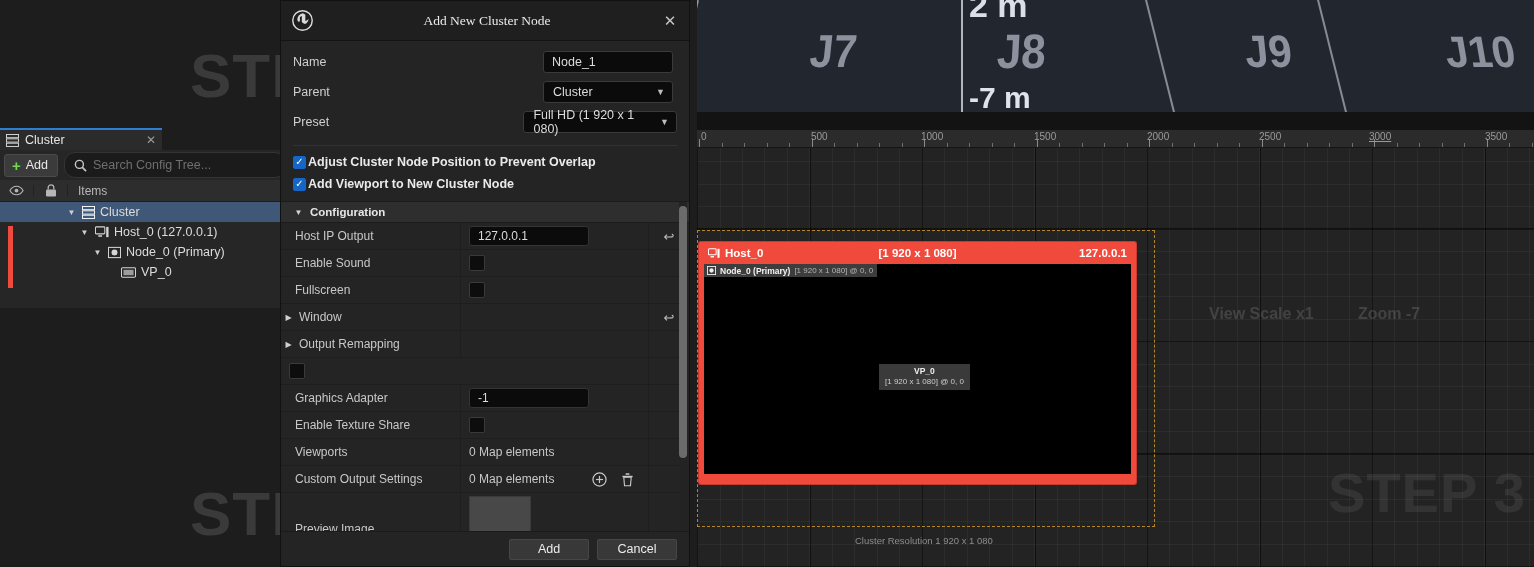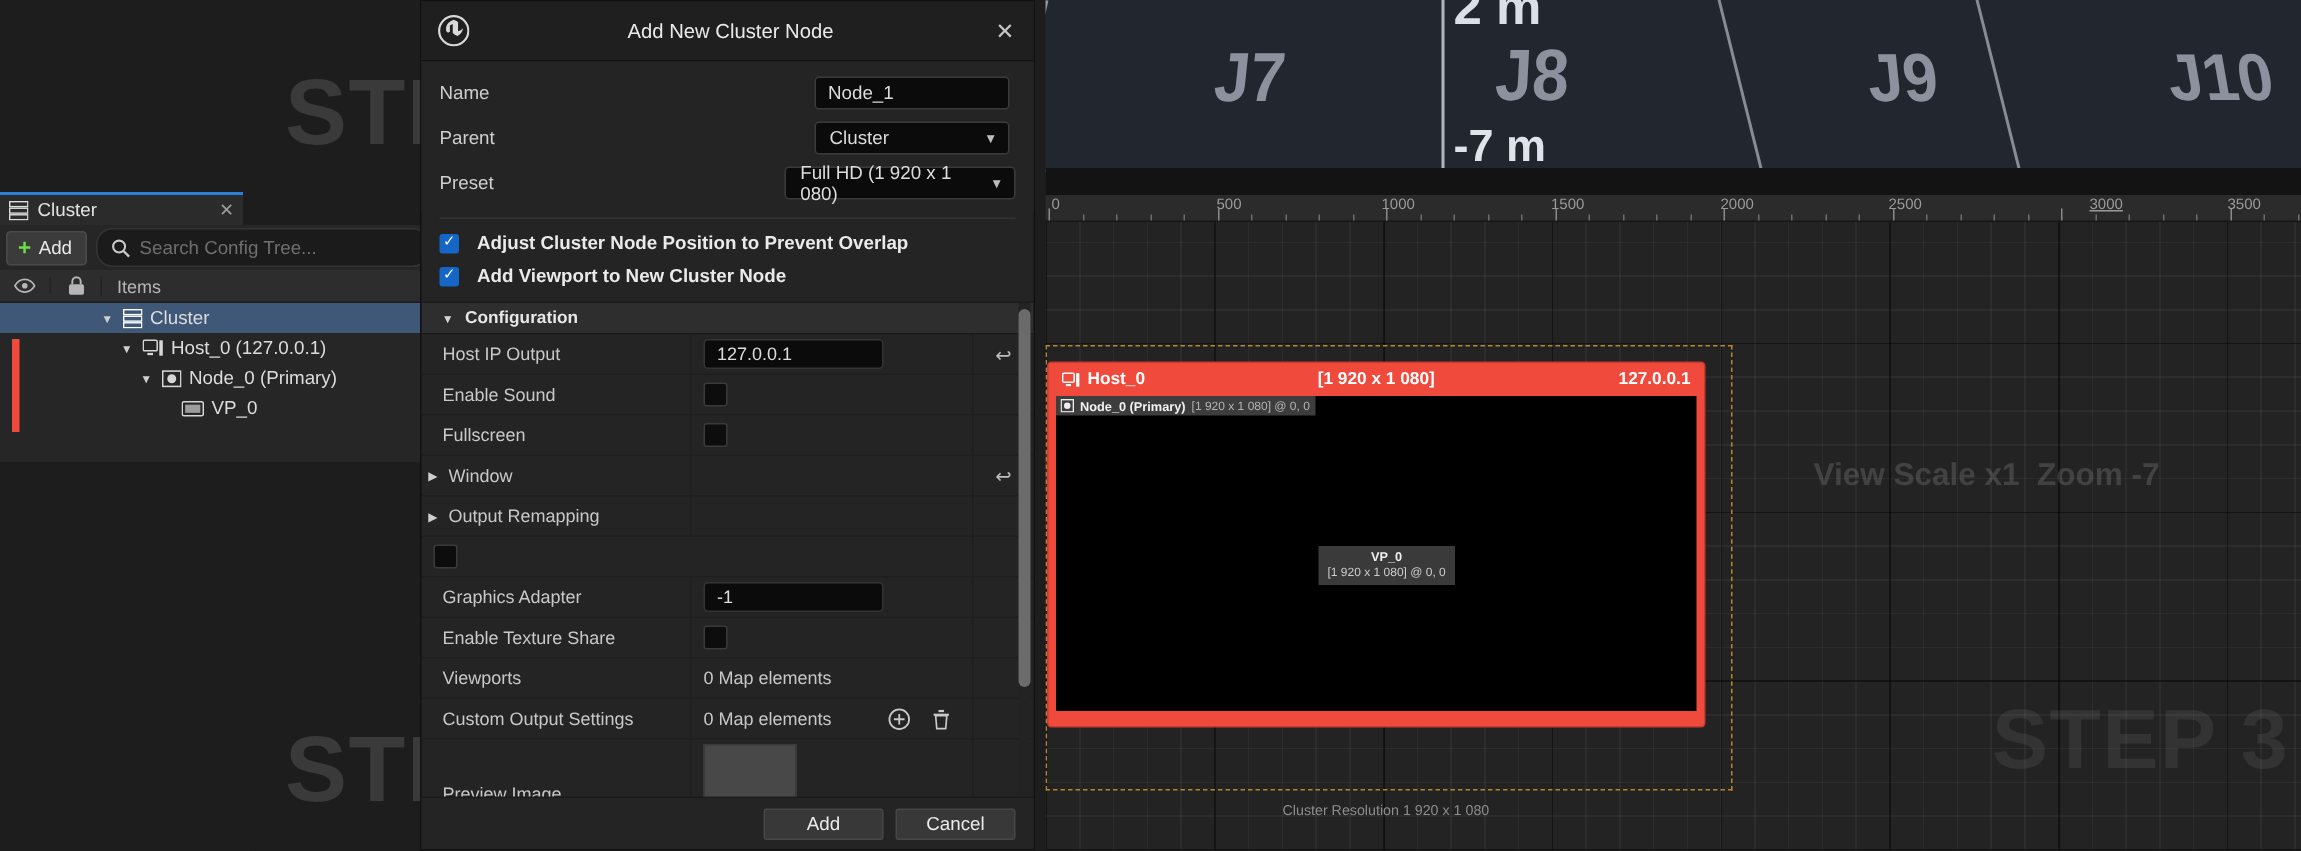--- a/index.html
+++ b/index.html
@@ -36,21 +36,21 @@
        repeating-linear-gradient(0deg,  rgba(0,0,0,.55) 0 1px, transparent 1px 112.5px); }
   .ruler { position:absolute; left:0; top:0; right:0; height:18px; background:#2b2b2b;
      border-bottom:1px solid #161616; }
   .ruler-tick { position:absolute; bottom:0; width:1px; background:#6e6e6e; }
   .ruler-tick.maj { height:8px; background:#8a8a8a; }
   .ruler-tick.min { height:4px; }
   .ruler-num { position:absolute; top:1px; font-size:10px; color:#9a9a9a; padding-left:2px; }
 
   .canvas-wm { position:absolute; right:8px; bottom:42px; font-size:56px; font-weight:bold;
      color:rgba(255,255,255,.075); letter-spacing:1px; user-select:none; }
-  .scale-readout { position:absolute; top:175px; font-size:21px; font-weight:bold;
+  .scale-readout { position:absolute; top:175px; font-size:16px; font-weight:bold;
      color:rgba(255,255,255,.14); user-select:none; white-space:nowrap; }
 
   .vp-toolbar { position:absolute; left:-8px; top:171px; display:flex; gap:8px; align-items:center; }
   .tb-btn { height:26px; border-radius:13px; background:#313131; border:1px solid #3d3d3d;
      display:flex; align-items:center; gap:6px; padding:0 13px; font-size:12.5px; color:#cfcfcf;
      white-space:nowrap; }
 
   .cluster-bound { position:absolute; border:1px dashed #b5862c; }
   .cluster-res-label { position:absolute; font-size:9.5px; color:#8d8d8d; white-space:nowrap; }
 
@@ -98,38 +98,38 @@
   .tree-row { height:20px; display:flex; align-items:center; font-size:12.5px; color:#dcdcdc; gap:5px; }
   .tree-row.sel { background:#3f5878; }
   .tri { width:11px; font-size:8px; color:#cfcfcf; text-align:center; }
   .tri.empty { visibility:hidden; }
 
   
   .dialog { position:absolute; left:280px; top:0; width:410px; height:567px;
      background:#242424; border:1px solid #111; display:flex; flex-direction:column; }
   .dlg-title { height:40px; background:#1f1f1f; display:flex; align-items:center; padding:0 10px;
      border-bottom:1px solid #141414; }
-  .dlg-title .t-text { flex:1; text-align:center; font-size:13.5px; color:#e9e9e9; }
+  .dlg-title .t-text { flex:1; text-align:center; font-size:13.5px; color:#e9e9e9;font-family:Liberation Serif, serif; }
   .dlg-title .t-close { font-size:15px; color:#c6c6c6; width:18px; text-align:center; }
   .ue-logo { width:22px; height:22px; display:flex; align-items:center; justify-content:center; }
 
   .dlg-top { padding:6px 12px 4px 12px; background:#242424; }
   .frow { height:30px; display:flex; align-items:center; }
   .frow .flabel { width:250px; font-size:12.5px; color:#cfcfcf; }
   .txt-input { width:130px; height:22px; background:#0b0b0b; border:1px solid #3a3a3a;
      border-radius:3px; color:#dcdcdc; font-size:12.5px; padding:0 8px; outline:none;
      font-family:inherit; }
   .combo { height:22px; background:#0b0b0b; border:1px solid #3a3a3a; border-radius:3px;
      display:flex; align-items:center; gap:8px; padding:0 7px 0 9px; color:#dcdcdc; font-size:12.5px; }
   .combo.w130 { width:130px; }
   .combo .cv { flex:1; }
   .chev { font-size:9px; color:#bdbdbd; }
 
   .dlg-sep { height:1px; background:#323232; margin:4px 12px 0 12px; }
-  .chk-row { height:22px; display:flex; align-items:center; gap:12px; padding:0 12px; }
+  .chk-row { height:22px; display:flex; align-items:center; gap:2px; padding:0 12px; }
   .chkbox { width:13px; height:13px; background:#111; border:1px solid #3c3c3c; border-radius:2px;
      display:flex; align-items:center; justify-content:center; }
   .chkbox.on { background:#1566c6; border-color:#1566c6; }
   .chkbox.on:after { content:"✓"; color:#fff; font-size:10px; line-height:1; }
   .chk-row .cl { font-size:12.5px; color:#eaeaea; font-weight:bold; }
 
   .props { position:relative; flex:1; overflow:hidden; margin-top:6px;
      border-top:1px solid #1b1b1b; }
   .cat-row { height:21px; background:#2e2e2e; display:flex; align-items:center; gap:6px;
      padding-left:12px; border-bottom:1px solid #1b1b1b; }
@@ -229,21 +229,21 @@
       <div class="ruler-tick maj" style="left:789.5px;"></div>
       <div class="ruler-tick min" style="left:812px;"></div>
       <div class="ruler-tick min" style="left:834.5px;"></div>
 
       <div class="ruler-num" style="left:2px;">0</div>
       <div class="ruler-num" style="left:112px;">500</div>
       <div class="ruler-num" style="left:222px;">1000</div>
       <div class="ruler-num" style="left:335px;">1500</div>
       <div class="ruler-num" style="left:448px;">2000</div>
       <div class="ruler-num" style="left:560px;">2500</div>
-      <div class="ruler-num" style="left:694px;text-decoration:underline;">3000</div>
+      <div class="ruler-num" style="left:670px;text-decoration:underline;">3000</div>
       <div class="ruler-num" style="left:786px;">3500</div>
     </div>
 
     <div class="vp-toolbar">
       <div class="tb-btn">
         <span>sform</span>
       </div>
       <div class="tb-btn">
         <span>
           <svg width="13" height="13" viewBox="0 0 14 14">

